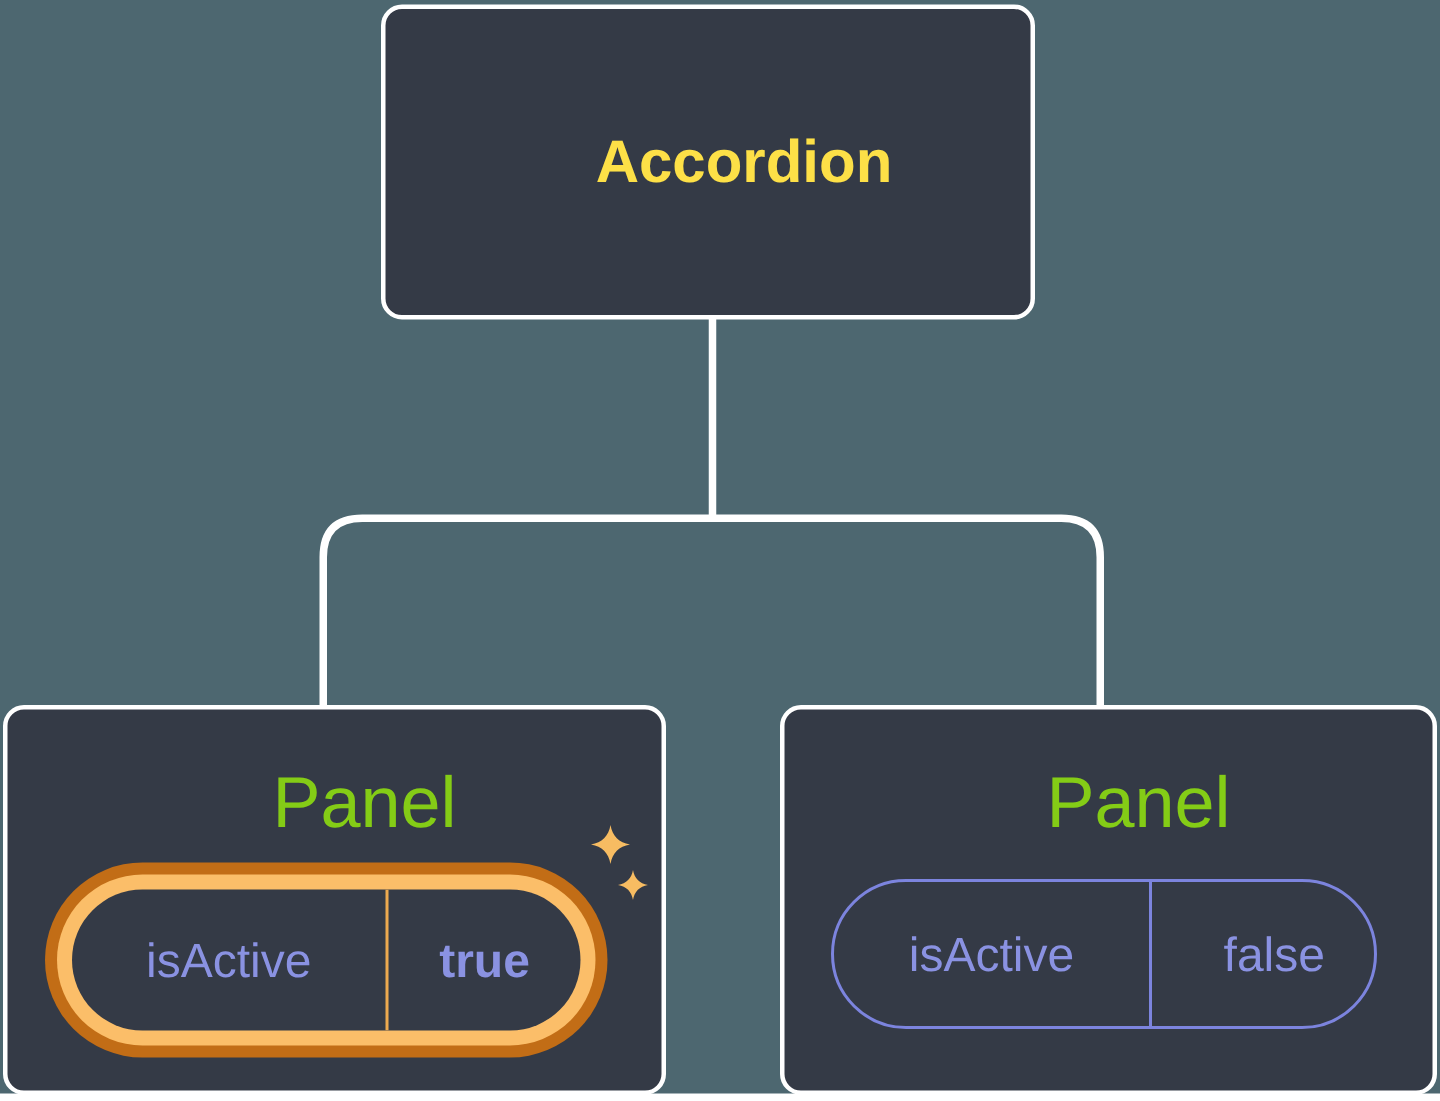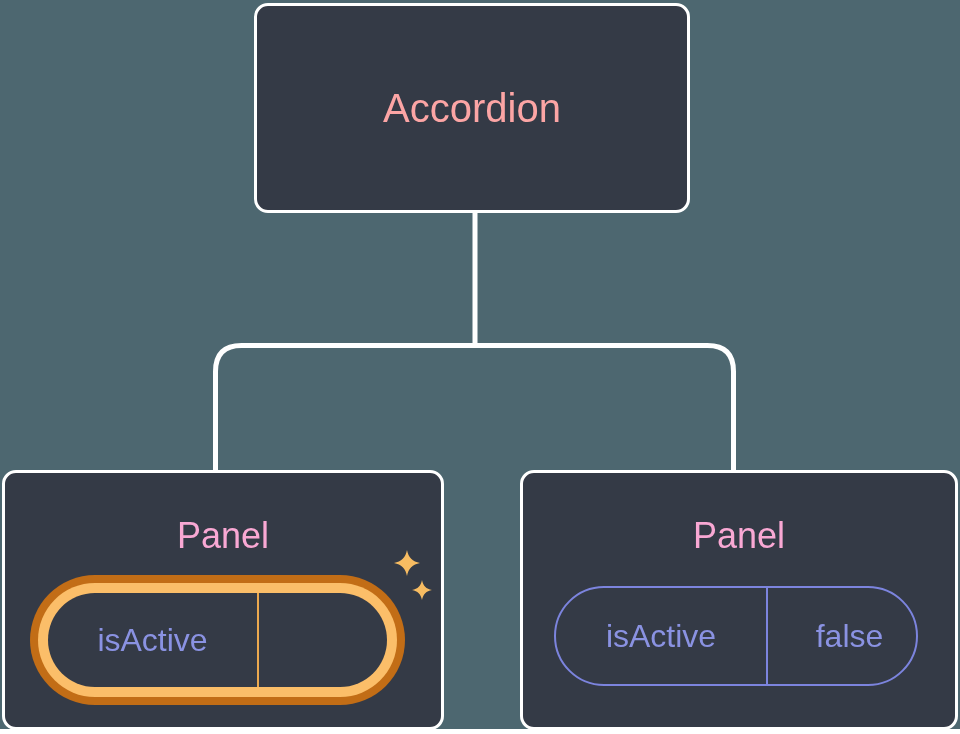--- a/index.html
+++ b/index.html
@@ -17,26 +17,26 @@
     border:3px solid #ffffff;
     border-radius:14px;
     box-sizing:border-box;
   }
   .node-root{left:254px;top:3px;width:436px;height:210px;}
   .node-panel-left{left:2px;top:470px;width:442px;height:260px;}
   .node-panel-right{left:520px;top:470px;width:438px;height:260px;}
   .node-root-label{
     position:absolute;left:0;top:0;width:100%;height:100%;
     display:flex;align-items:center;justify-content:center;
-    color:#fca5a5;font-size:40px;font-weight:400;
+    color:#fde047;font-size:40px;font-weight:700;padding-left:24px;
   }
   .panel-title{
     position:absolute;left:0;top:41px;width:100%;
-    text-align:center;color:#f9a8d4;
-    font-size:36px;line-height:44px;font-weight:500;
+    text-align:center;color:#84cc16;
+    font-size:48px;line-height:44px;font-weight:500;padding-left:20px;
   }
   
   .connector{position:absolute;left:0;top:0;width:960px;height:734px;pointer-events:none;}
   
   .pill-inner-text{color:#8a92e2;font-size:32px;}
   .pill-active-outer{
     position:absolute;left:25px;top:102px;
     background:#c26d16;border-radius:70px;padding:8px;
   }
   .pill-active-mid{background:#fbbe69;border-radius:62px;padding:10px;}
@@ -84,20 +84,21 @@
     <div class="node-root-label">Accordion</div>
   </div>
 
   <div class="node node-panel-left">
     <div class="panel-title">Panel</div>
     <div class="pill-active-outer">
       <div class="pill-active-mid">
         <div class="pill-active-core">
           <div class="cell-label pill-inner-text">isActive</div>
           <div class="divider-active"></div>
+          <div class="cell-value pill-inner-text">true</div>
         </div>
       </div>
     </div>
   </div>
 
   <svg class="sparkles" width="52" height="58" viewBox="0 0 52 58" xmlns="http://www.w3.org/2000/svg">
     <g transform="translate(9,4) scale(1.083)">
       <path d="M12 0C13.2 6.8 17.2 10.8 24 12C17.2 13.2 13.2 17.2 12 24C10.8 17.2 6.8 13.2 0 12C6.8 10.8 10.8 6.8 12 0Z" fill="#f7bc62"></path>
     </g>
     <g transform="translate(27,34) scale(0.833)">

